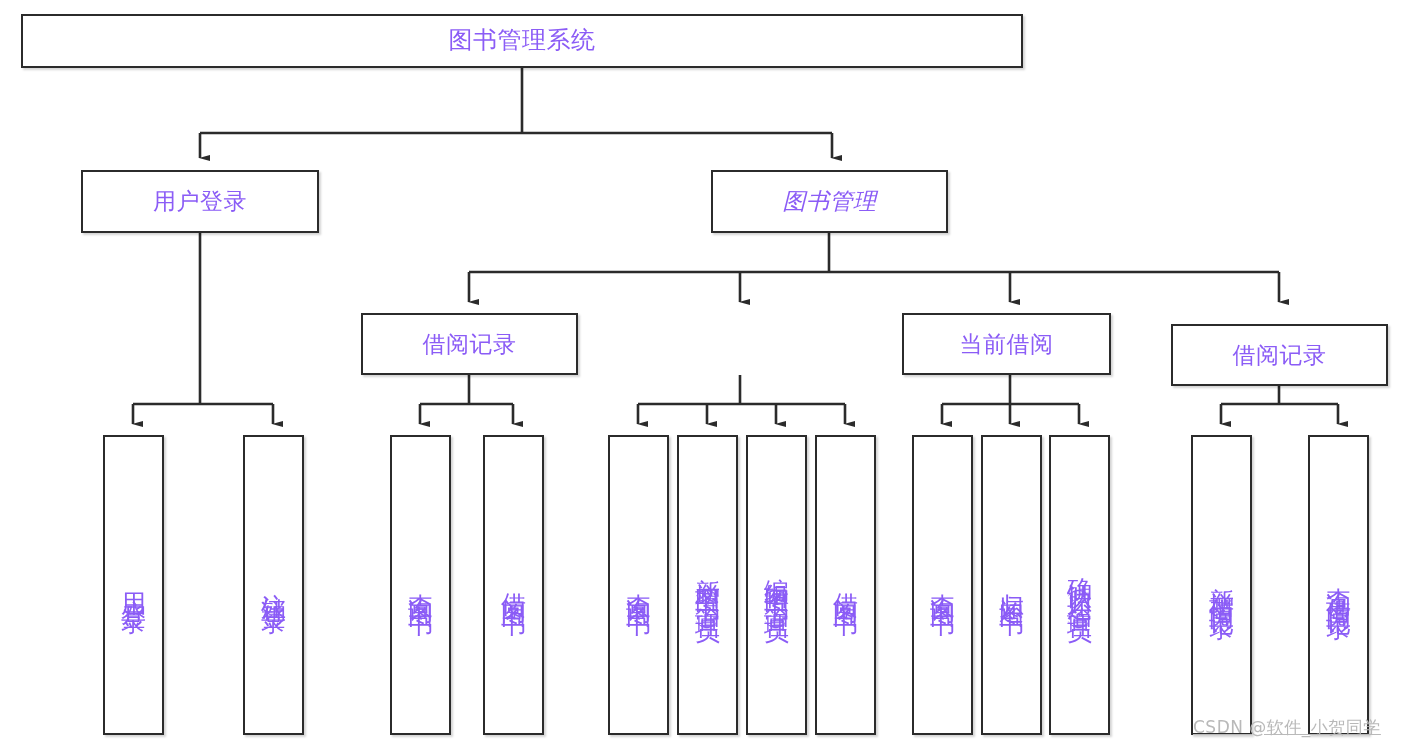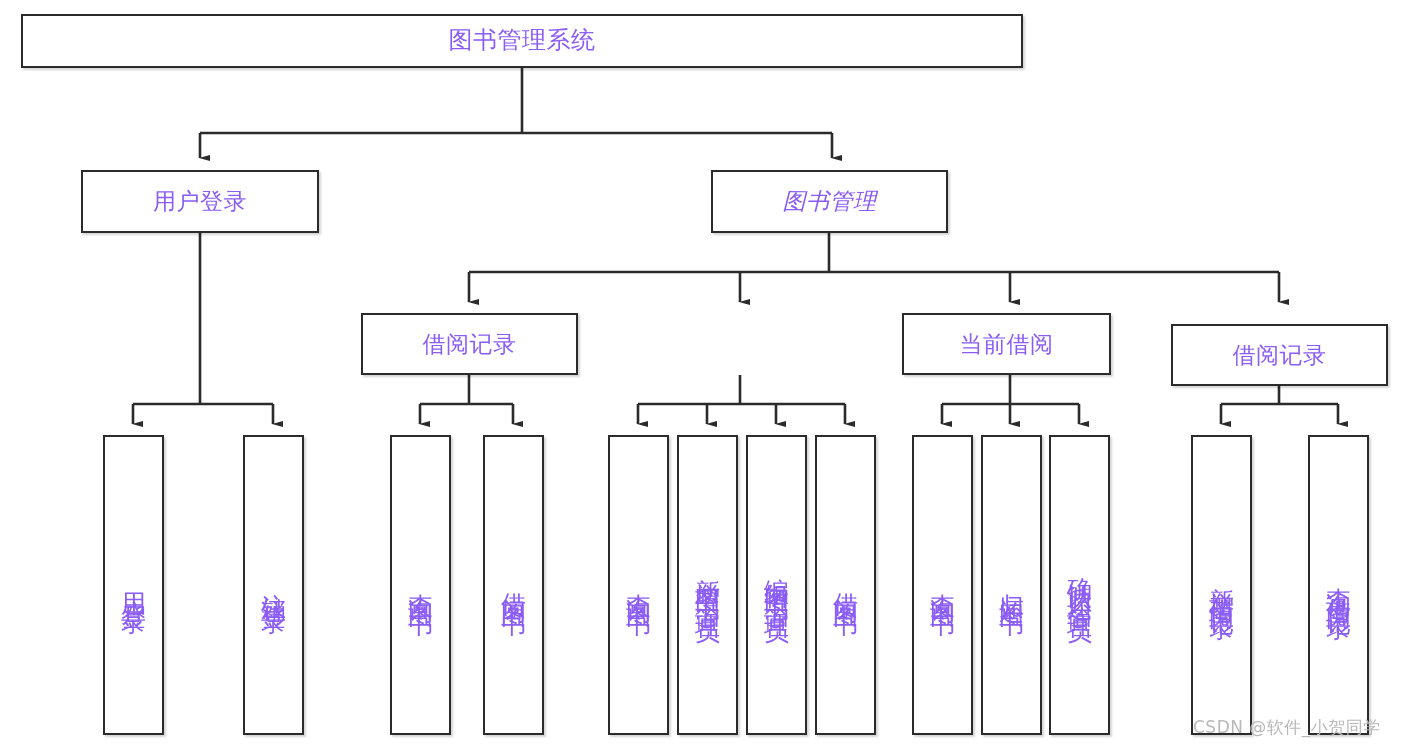--- a/index.html
+++ b/index.html
@@ -61,20 +61,21 @@
     line-height: 1;
     white-space: nowrap;
   }
   .watermark {
     position: absolute;
     font-size: 17px;
     color: #b9b9b9;
     letter-spacing: 0.5px;
     white-space: nowrap;
     user-select: none;
+    text-decoration: underline;
   }
 </style>
 </head>
 <body>
 
 <div id="diagram-root">
 
   <svg id="edges-layer" viewBox="0 0 1405 747" width="1405" height="747" xmlns="http://www.w3.org/2000/svg">
     <defs>
       <marker id="arrowhead" markerWidth="9" markerHeight="11" refX="3" refY="10" orient="auto" markerUnits="userSpaceOnUse">

